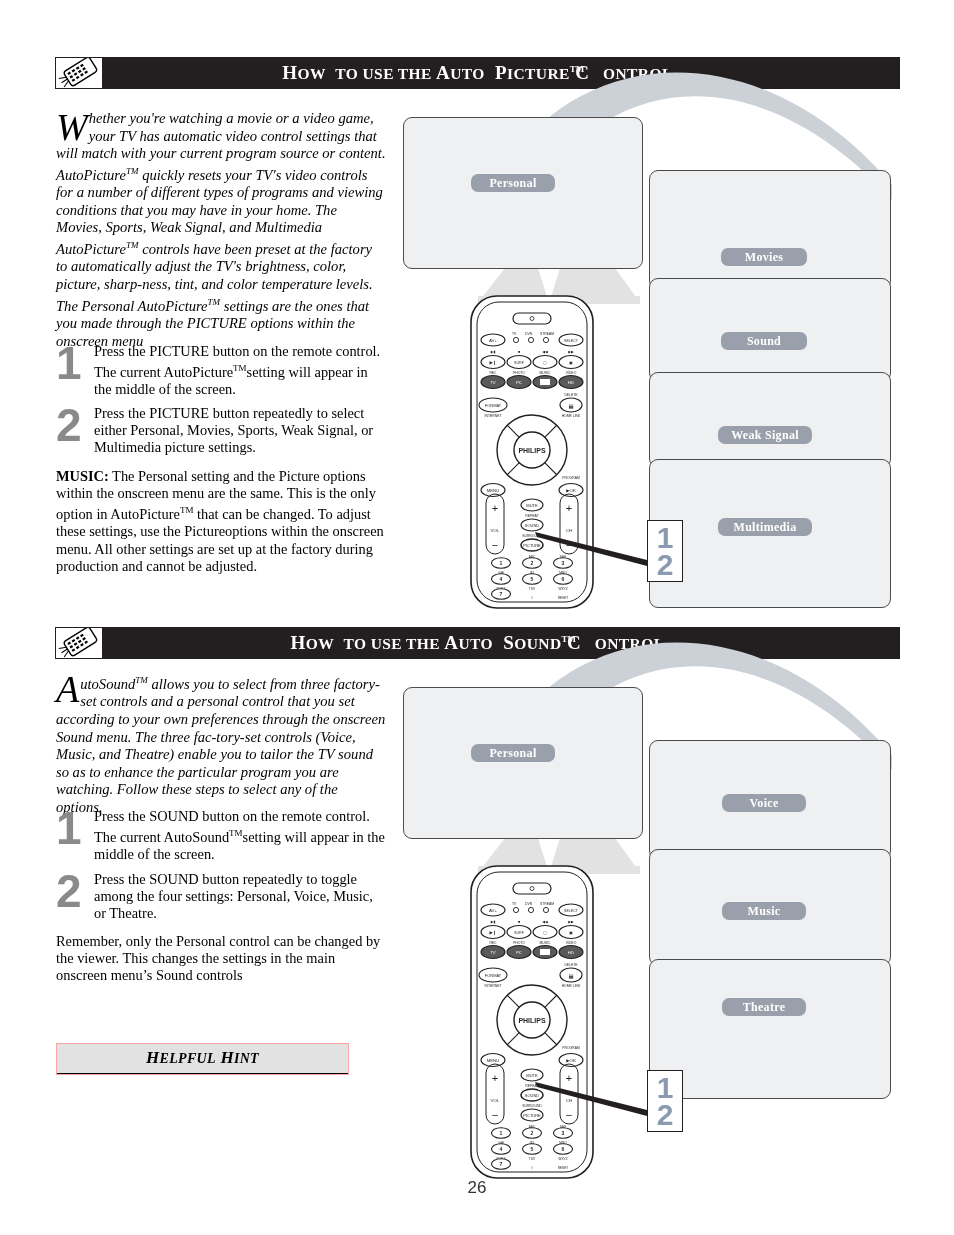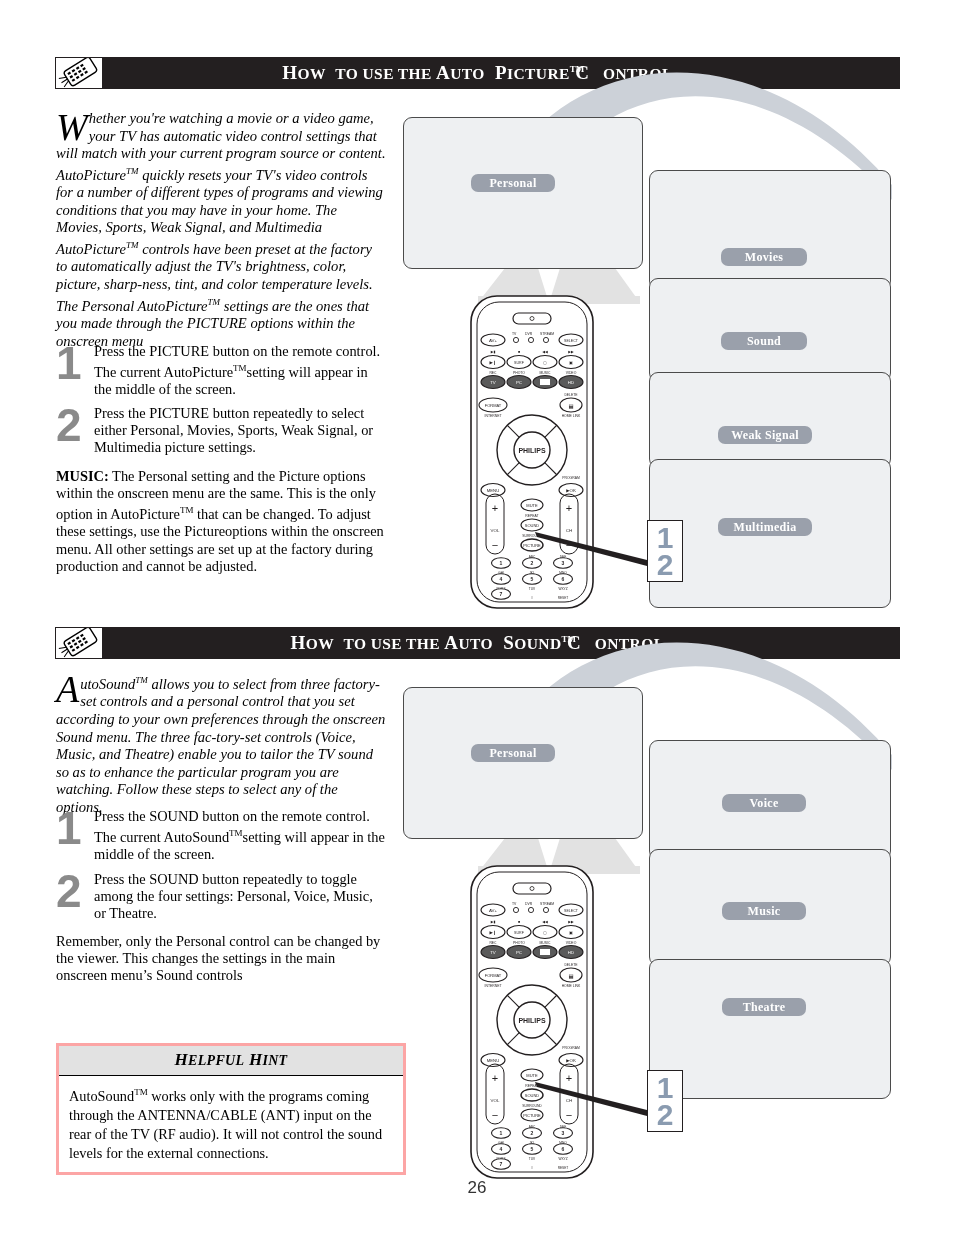--- a/index.html
+++ b/index.html
@@ -108,22 +108,22 @@
     font-family: "Liberation Serif", serif;
     font-size: 14.4px;
     line-height: 17.2px;
   }
 
   
   .hint-box {
     position: absolute;
     left: 56px;
     top: 1043px;
-    width: 350px;
-    border: 3px solid #fca5a5;
+    width: 293px;
+    border: 1px solid #fca5a5;
     box-sizing: border-box;
     background: #fff;
   }
   .hint-title {
     background: #e2e2e2;
     border-bottom: 1px solid #000;
     text-align: center;
     font-family: "Liberation Serif", serif;
     font-style: italic;
     font-weight: bold;
@@ -462,23 +462,20 @@
   <div class="step-text">
     <b>Press the SOUND button repeatedly</b><span> to toggle among the four settings:  Personal, Voice, Music, or Theatre.</span>
   </div>
 </div>
 
 <div class="plain-para" style="top:933px;">Remember, only the Personal control can be changed by the viewer.  This changes the settings in the main onscreen menu’s Sound controls</div>
 
 <div class="hint-box">
   <div class="hint-title">
     <span>H</span><span class="sc">ELPFUL</span> <span>H</span><span class="sc">INT</span>
-  </div>
-  <div class="hint-body">
-    <span>AutoSound</span><span class="tm">TM</span> <span>works only with the programs coming through the ANTENNA/CABLE (ANT) input on the rear of the TV (RF audio).  It will not control the sound levels for the external connections.</span>
   </div>
 </div>
 
 <div class="diagram" style="top:570px;height:620px;">
   <svg width="500" height="620" viewBox="0 0 500 620" style="position:absolute;left:0;top:0;">
     <path d="M103 170 C 180 45, 360 30, 492 185 L492 200 C 360 55, 210 72, 140 190 Z" fill="#ccd1d8"></path>
     <path d="M105 268 L 80 300 L 148 300 L 138 268 Z" fill="#e2e2e2"></path>
     <path d="M215 268 L 238 300 L 150 300 L 160 268 Z" fill="#e2e2e2"></path>
     <rect x="78" y="296" width="162" height="8" fill="#e2e2e2"></rect>
   </svg>

